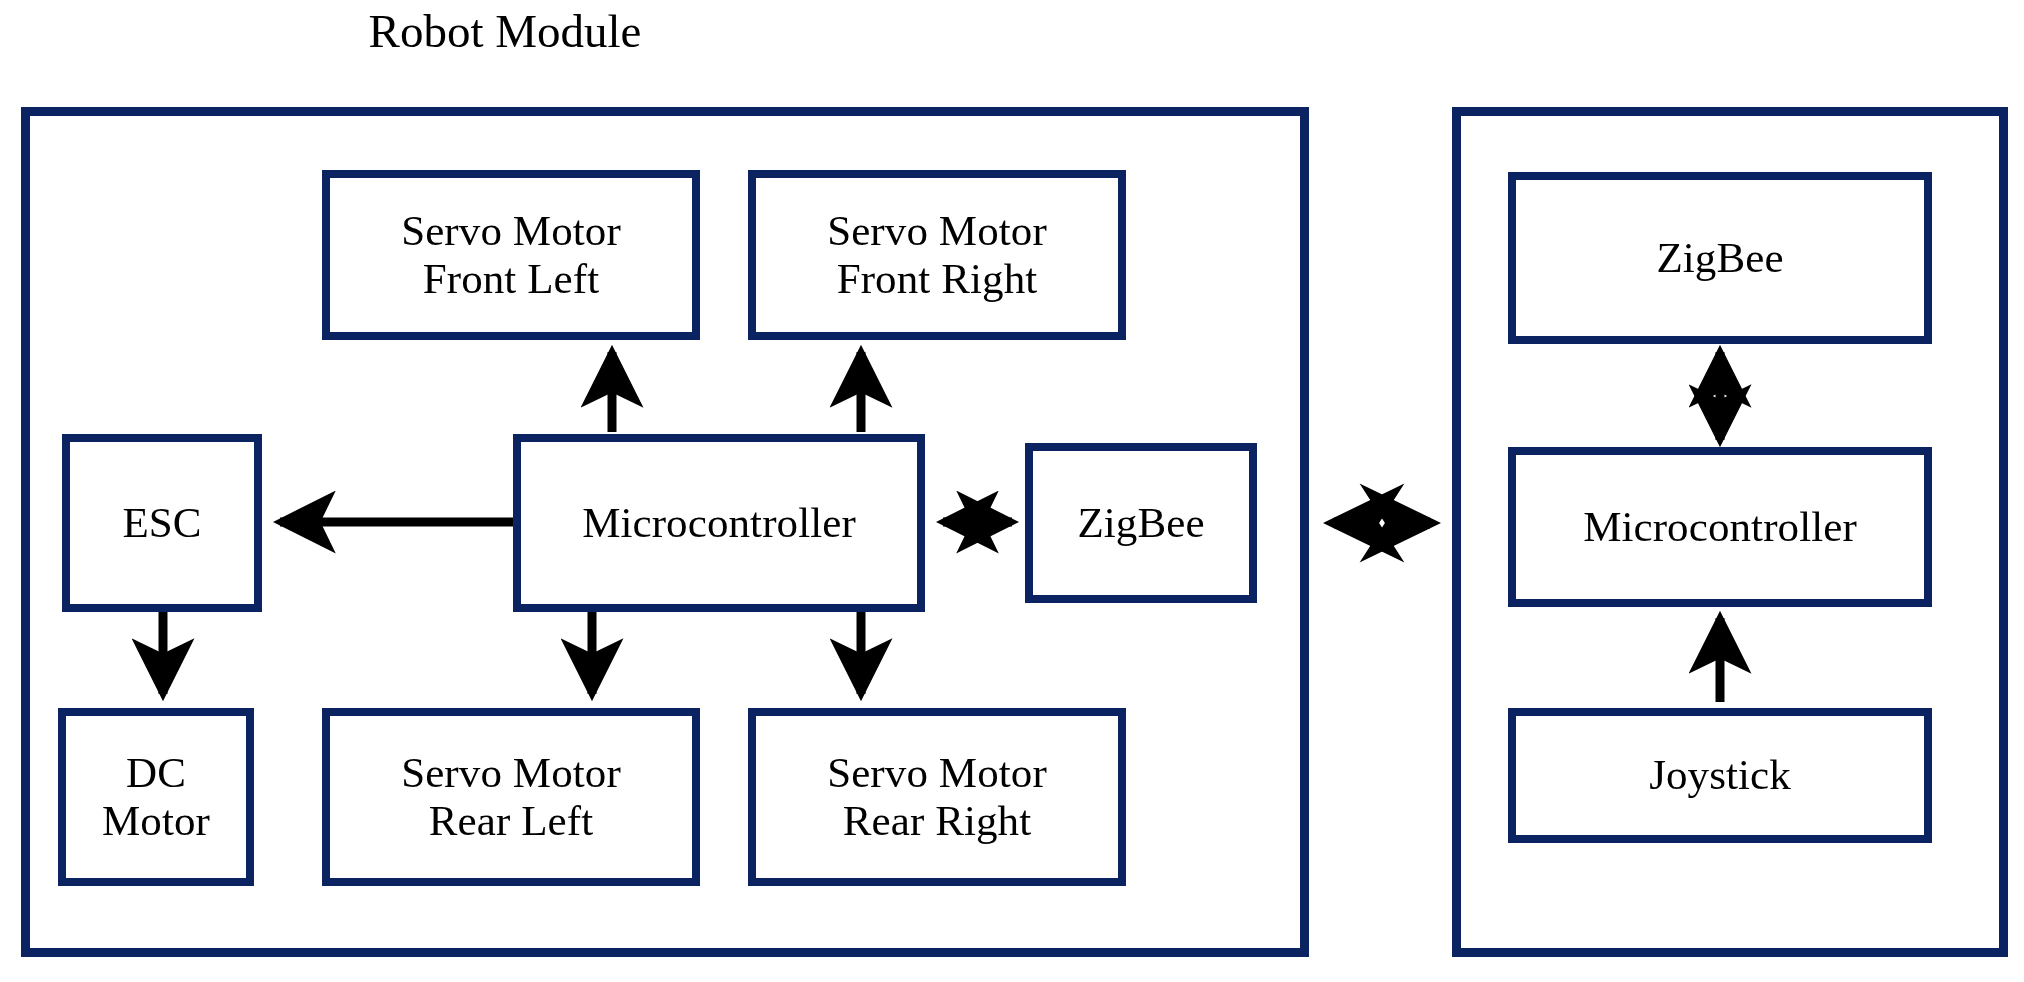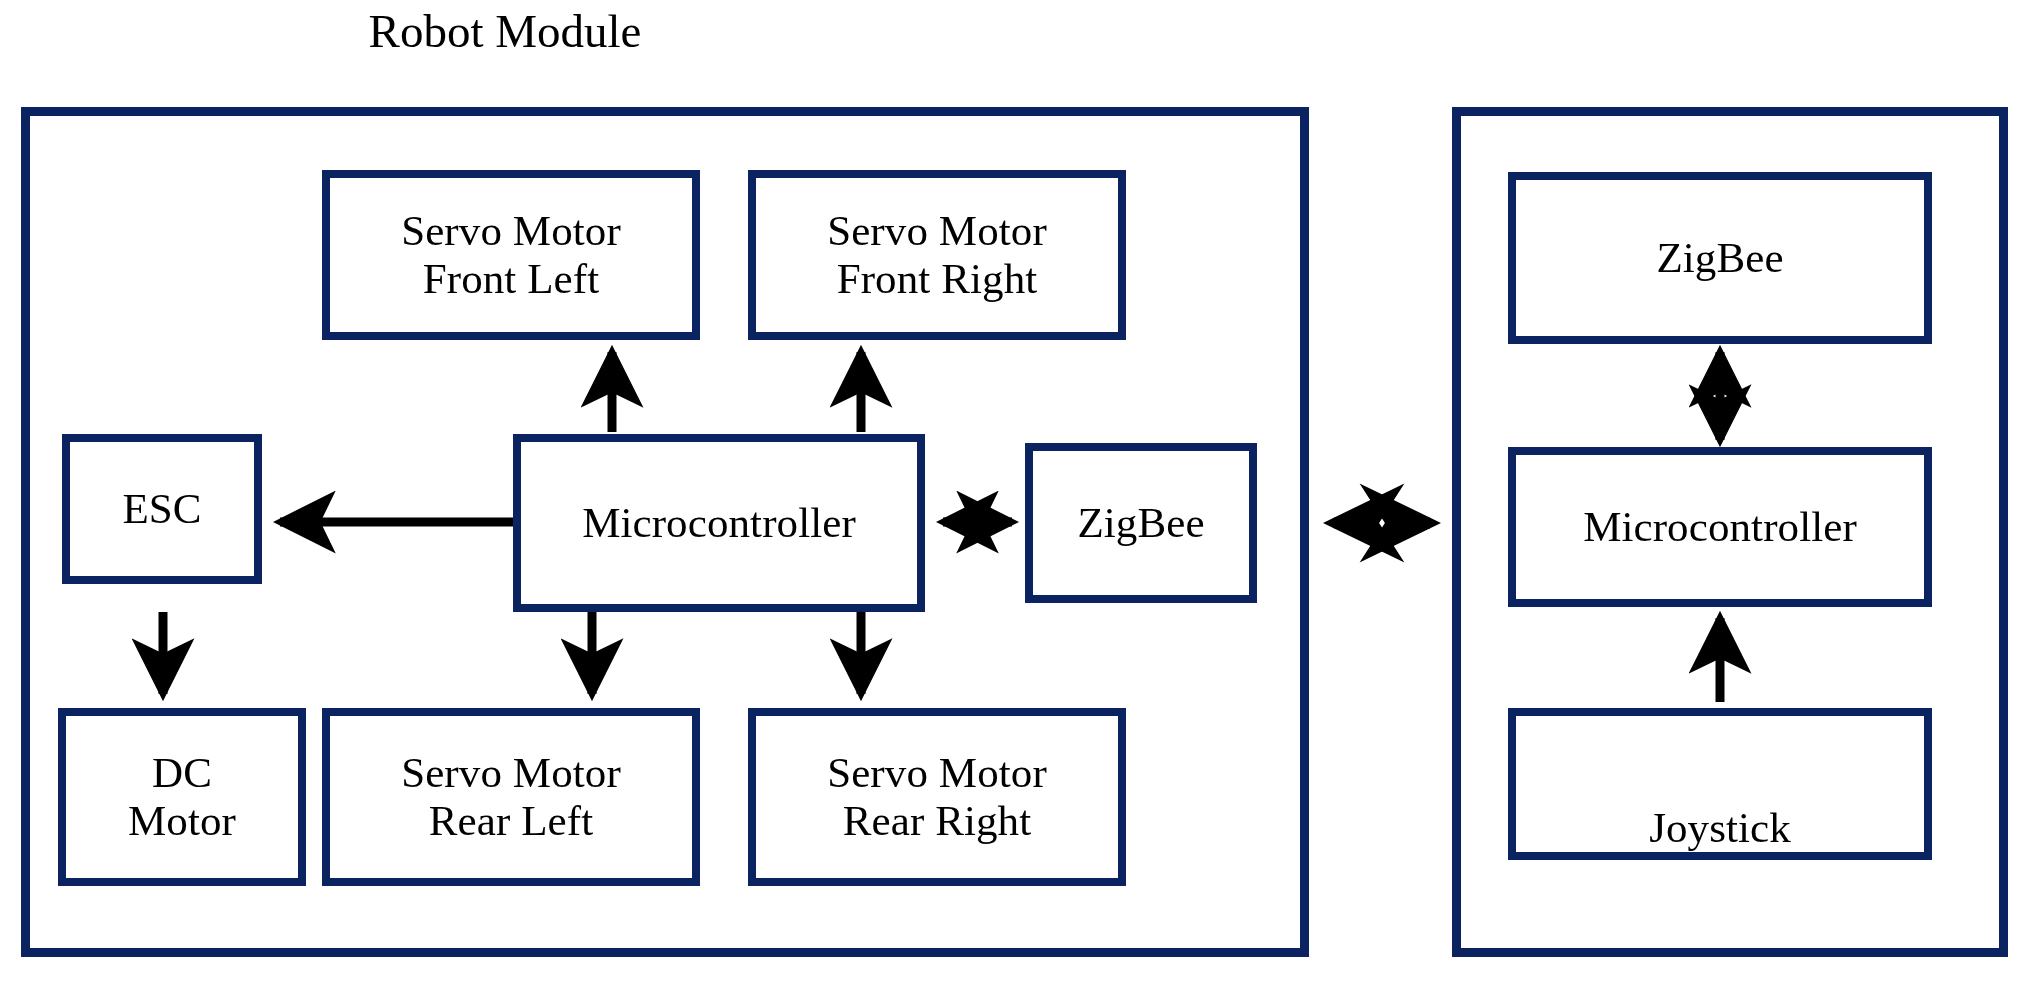--- a/index.html
+++ b/index.html
@@ -81,33 +81,33 @@
   <div class="block" style="left:322px; top:170px; width:378px; height:170px;">
     <span class="lbl">Servo Motor
 Front Left</span>
   </div>
 
   <div class="block" style="left:748px; top:170px; width:378px; height:170px;">
     <span class="lbl">Servo Motor
 Front Right</span>
   </div>
 
-  <div class="block" style="left:62px; top:434px; width:200px; height:150px;">
+  <div class="block" style="left:62px; top:434px; width:200px; height:178px;">
     <span class="lbl">ESC</span>
   </div>
 
   <div class="block" style="left:513px; top:434px; width:412px; height:178px;">
     <span class="lbl">Microcontroller</span>
   </div>
 
   <div class="block" style="left:1025px; top:443px; width:232px; height:160px;">
     <span class="lbl">ZigBee</span>
   </div>
 
-  <div class="block" style="left:58px; top:708px; width:248px; height:178px;">
+  <div class="block" style="left:58px; top:708px; width:196px; height:178px;">
     <span class="lbl">DC
 Motor</span>
   </div>
 
   <div class="block" style="left:322px; top:708px; width:378px; height:178px;">
     <span class="lbl">Servo Motor
 Rear Left</span>
   </div>
 
   <div class="block" style="left:748px; top:708px; width:378px; height:178px;">
@@ -116,21 +116,21 @@
   </div>
 
   <div class="block" style="left:1508px; top:172px; width:424px; height:172px;">
     <span class="lbl">ZigBee</span>
   </div>
 
   <div class="block" style="left:1508px; top:447px; width:424px; height:160px;">
     <span class="lbl">Microcontroller</span>
   </div>
 
-  <div class="block" style="left:1508px; top:708px; width:424px; height:152px;align-items:flex-end;">
+  <div class="block" style="left:1508px; top:708px; width:424px; height:135px;">
     <span class="lbl">Joystick</span>
   </div>
 
   <svg id="connectors" viewBox="0 0 2024 982">
     <defs>
       <marker id="arrHead" markerWidth="7" markerHeight="7" refX="6.2" refY="3.5" orient="auto" markerUnits="strokeWidth">
         <path d="M0,0 L7,3.5 L0,7 L1.7,3.5 Z" fill="#000000"></path>
       </marker>
       <marker id="arrTail" markerWidth="7" markerHeight="7" refX="0.8" refY="3.5" orient="auto" markerUnits="strokeWidth">
         <path d="M7,0 L0,3.5 L7,7 L5.3,3.5 Z" fill="#000000"></path>

